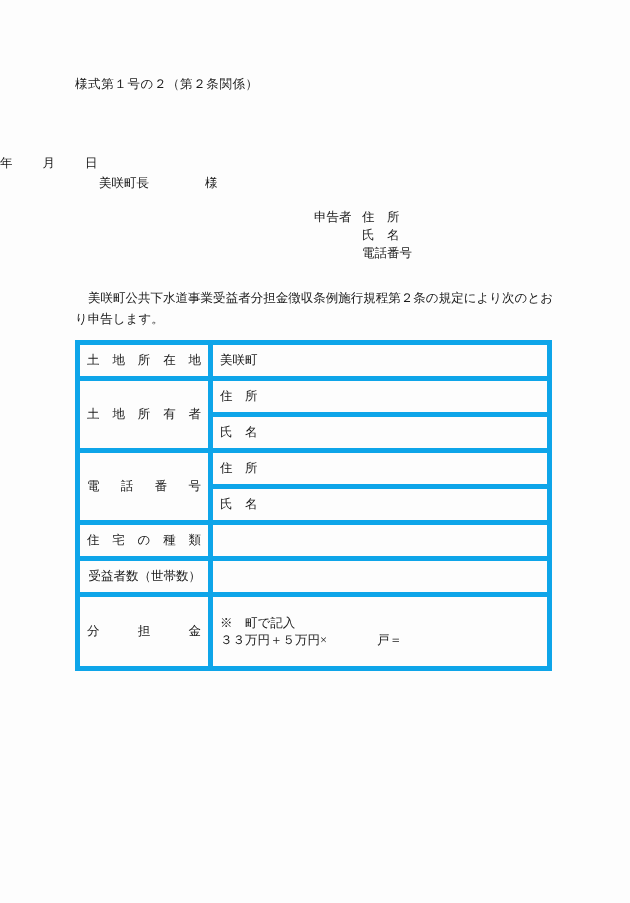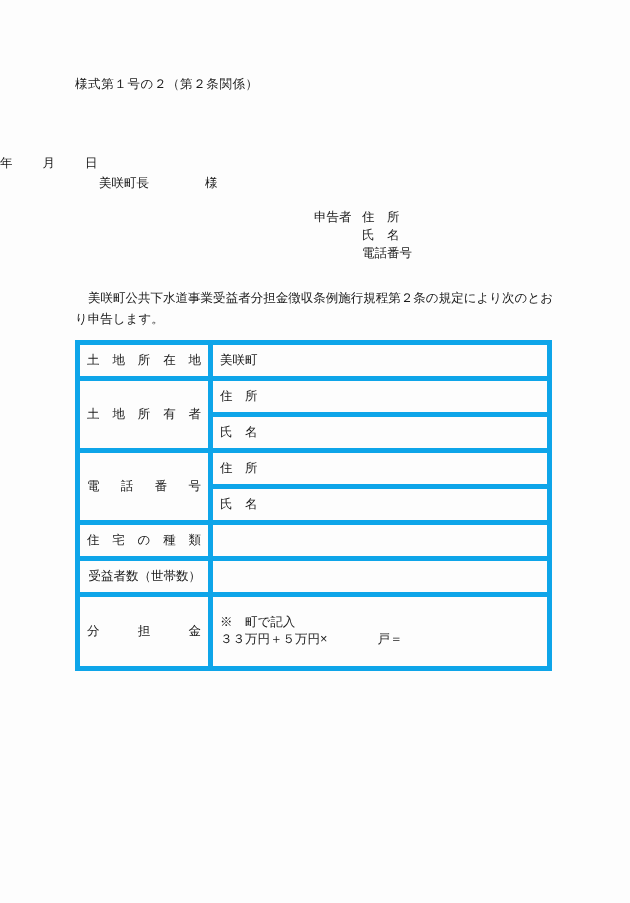--- a/index.html
+++ b/index.html
@@ -131,21 +131,20 @@
   .sub-cell {
     padding-left: 7px;
   }
   .sub-label {
     display: inline-block;
   }
   .note-cell {
     vertical-align: top;
     padding-top: 5px;
     line-height: 17px;
-    font-family: Liberation Mono, monospace;
   }
   .note-line { display: block; white-space: pre; }
 </style>
 </head>
 <body>
 
 <div class="page">
 
   <div class="form-no">様式第１号の２（第２条関係）</div>
 

